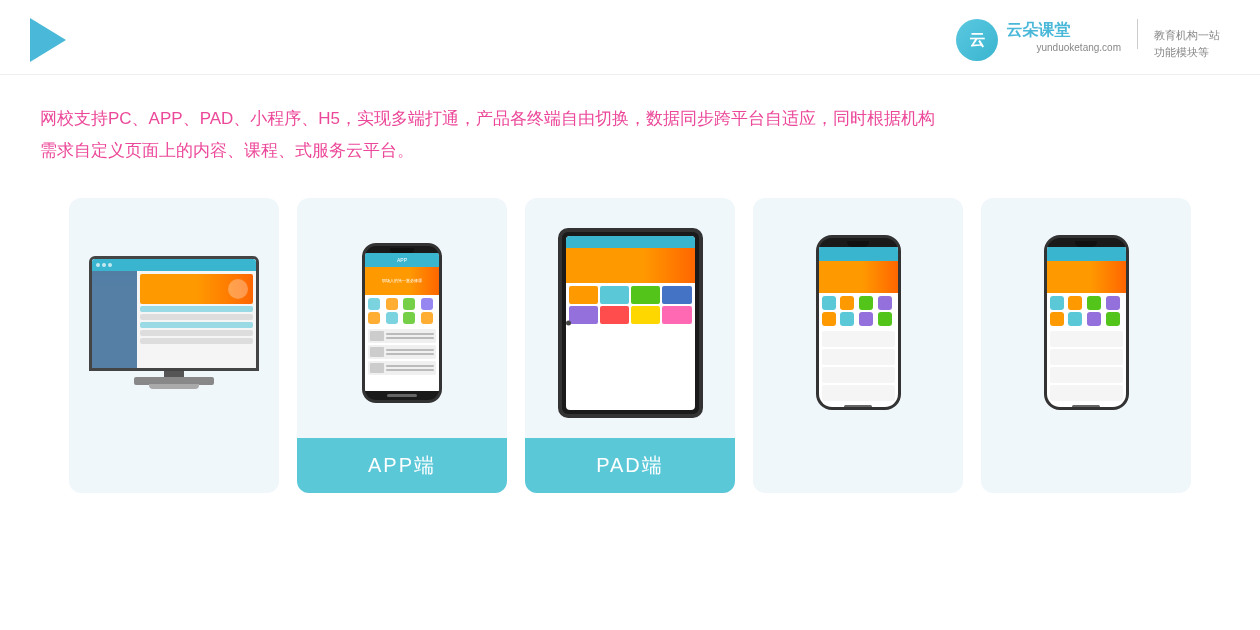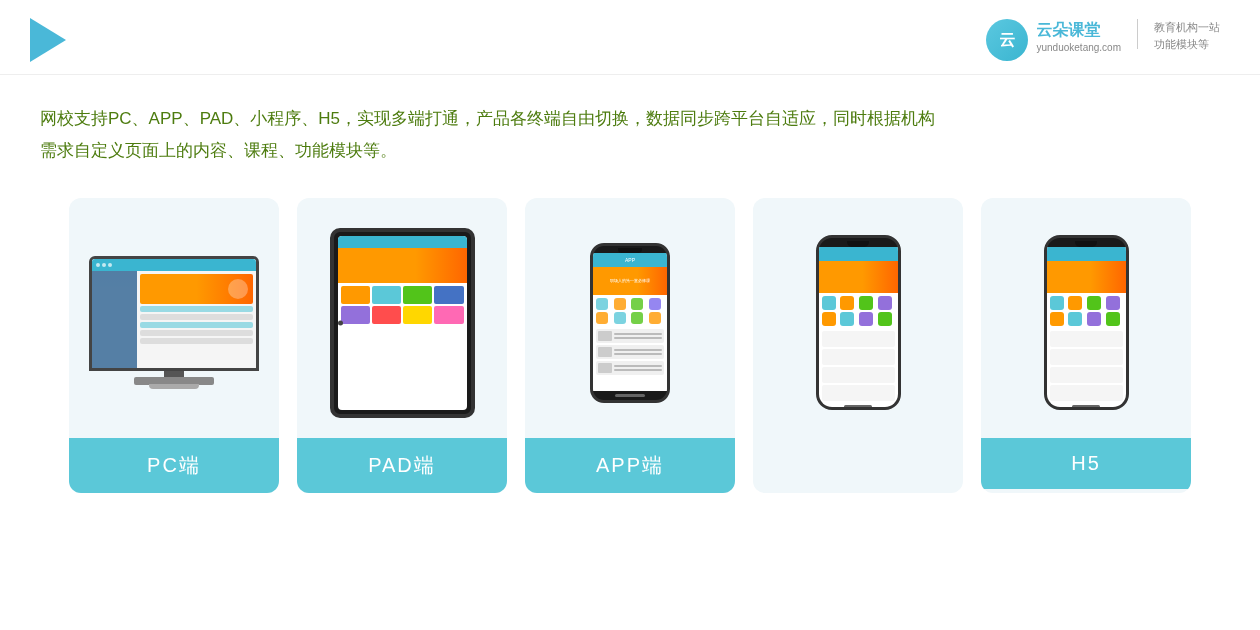--- a/index.html
+++ b/index.html
@@ -70,38 +70,40 @@
       line-height: 1.4;
     }
     .logo-text .brand {
       font-size: 16px;
       color: #4ab8d8;
       font-weight: bold;
     }
     .logo-text .sub {
       font-size: 10px;
       color: #888;
+      margin-left: 30px;
     }
     .logo-divider {
       width: 1px;
       height: 30px;
       background: #ccc;
       margin: 0 8px;
     }
     .logo-slogan {
       font-size: 11px;
       color: #888;
       line-height: 1.5;
+      margin-top: 8px;
     }
 
     
     .description {
       padding: 28px 40px 20px 40px;
       font-size: 17px;
-      color: #4d7c0f;
+      color: #ec4899;
       line-height: 1.9;
     }
 
     
     .cards-section {
       padding: 10px 30px 20px 30px;
       display: flex;
       gap: 18px;
       justify-content: center;
     }
@@ -568,21 +570,21 @@
     <div class="logo-divider"></div>
     <div class="logo-slogan">
       <div>教育机构一站</div>
       <div>功能模块等</div>
     </div>
   </div>
 </div>
 
 <div class="description">
   <div>网校支持PC、APP、PAD、小程序、H5，实现多端打通，产品各终端自由切换，数据同步跨平台自适应，同时根据机构</div>
-  <div>需求自定义页面上的内容、课程、功能模块等。</div>
+  <div>需求自定义页面上的内容、课程、式服务云平台。</div>
 </div>
 
 <div class="cards-section">
 
   <div class="card">
     <div class="card-image-area">
       <div class="pc-mock">
         <div class="pc-screen">
           <div class="pc-screen-inner">
             <div class="pc-bar">
@@ -603,46 +605,20 @@
                 </div>
               </div>
             </div>
           </div>
         </div>
         <div class="pc-neck"></div>
         <div class="pc-base"></div>
         <div class="pc-stand"></div>
       </div>
     </div>
-    <div class="card-label">PC端</div>
-  </div>
-
-  <div class="card">
-    <div class="card-image-area">
-      <div class="pad-mock">
-        <div class="pad-body">
-          <div class="pad-camera"></div>
-          <div class="pad-screen">
-            <div class="pad-top-bar"></div>
-            <div class="pad-banner"></div>
-            <div class="pad-grid">
-              <div class="pad-grid-item orange"></div>
-              <div class="pad-grid-item teal"></div>
-              <div class="pad-grid-item green"></div>
-              <div class="pad-grid-item blue"></div>
-              <div class="pad-grid-item purple"></div>
-              <div class="pad-grid-item red"></div>
-              <div class="pad-grid-item yellow"></div>
-              <div class="pad-grid-item pink"></div>
-            </div>
-          </div>
-        </div>
-      </div>
-    </div>
-    <div class="card-label">PAD端</div>
   </div>
 
   <div class="card">
     <div class="card-image-area">
       <div class="phone-mock">
         <div class="phone-body">
           <div class="phone-notch"></div>
           <div class="phone-screen">
             <div class="phone-top-bar">
                 <span>APP</span>
@@ -686,20 +662,45 @@
           </div>
           <div class="phone-home-indicator"></div>
         </div>
       </div>
     </div>
     <div class="card-label">APP端</div>
   </div>
 
   <div class="card">
     <div class="card-image-area">
+      <div class="pad-mock">
+        <div class="pad-body">
+          <div class="pad-camera"></div>
+          <div class="pad-screen">
+            <div class="pad-top-bar"></div>
+            <div class="pad-banner"></div>
+            <div class="pad-grid">
+              <div class="pad-grid-item orange"></div>
+              <div class="pad-grid-item teal"></div>
+              <div class="pad-grid-item green"></div>
+              <div class="pad-grid-item blue"></div>
+              <div class="pad-grid-item purple"></div>
+              <div class="pad-grid-item red"></div>
+              <div class="pad-grid-item yellow"></div>
+              <div class="pad-grid-item pink"></div>
+            </div>
+          </div>
+        </div>
+      </div>
+    </div>
+    <div class="card-label">PAD端</div>
+  </div>
+
+  <div class="card">
+    <div class="card-image-area">
       <div class="mini-phone-mock">
         <div class="mini-phone-body">
           <div class="mini-notch"></div>
           <div class="mini-screen">
             <div class="mini-top"></div>
             <div class="mini-banner"></div>
             <div class="mini-icons">
               <div class="mini-icon t"></div>
               <div class="mini-icon o"></div>
               <div class="mini-icon g"></div>
@@ -744,16 +745,15 @@
               <div class="h5-block"></div>
               <div class="h5-block"></div>
               <div class="h5-block"></div>
               <div class="h5-block"></div>
             </div>
             <div class="h5-indicator"></div>
           </div>
         </div>
       </div>
     </div>
-    <div class="card-label">H5</div>
   </div>
 
 </div>
 
 </body></html>

